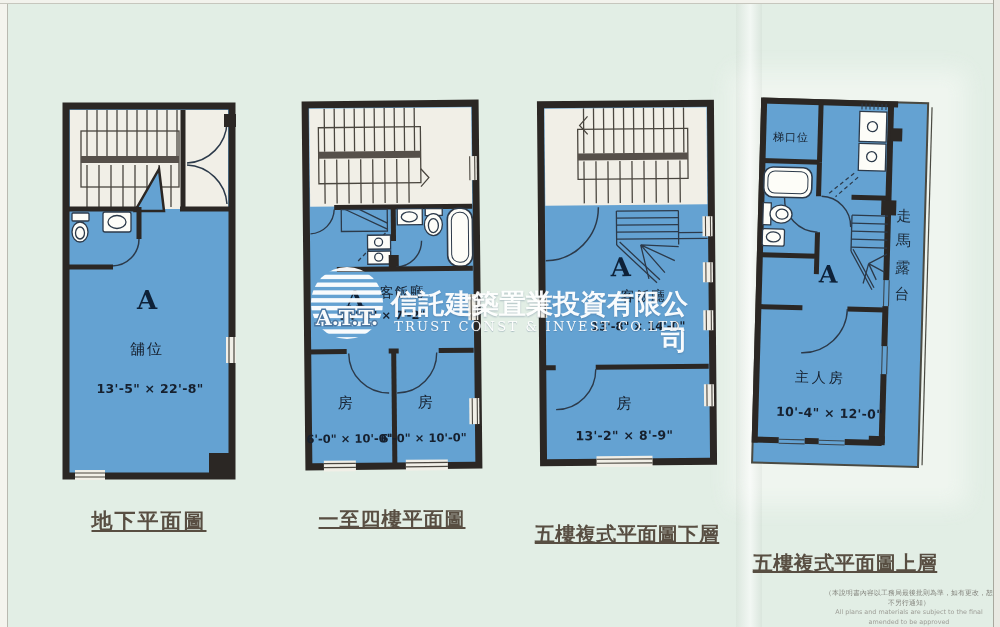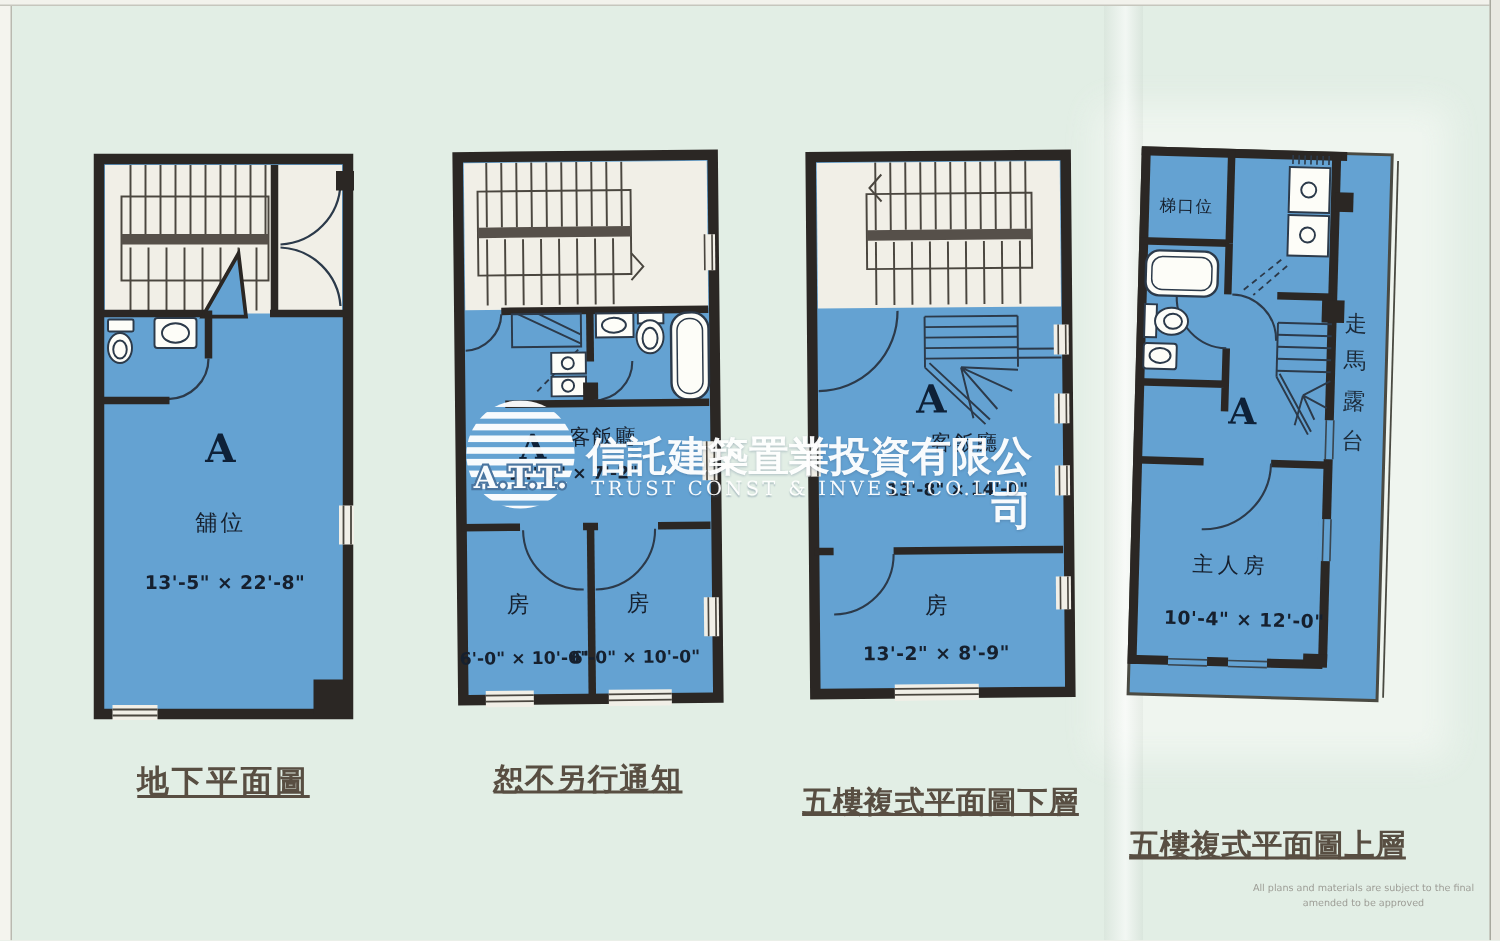--- a/index.html
+++ b/index.html
@@ -257,21 +257,21 @@
       <path d="M95,212 A45,45 0 0 1 50,257" stroke="#2c3a4a" stroke-width="1.4" fill="none"></path>
     </svg>
     <div class="lbl room-sm" style="left:34px;top:42px;font-size:11px;">梯口位</div>
     <div class="lbl unitA" style="left:75px;top:178px;font-size:24px;">A</div>
     <div class="lbl room-sm" style="left:70px;top:281px;letter-spacing:3px;">主人房</div>
     <div class="lbl dim" style="left:80px;top:317px;">10'-4" × 12'-0"</div>
     <div class="vtext" style="position:absolute;left:139px;top:97px;height:220px;">走馬露台</div>
   </div>
 
   <div class="caption" id="cap1">地下平面圖</div>
-  <div class="caption" id="cap2">恕不另行通知</div>
+  <div class="caption" id="cap2">一至四樓平面圖</div>
   <div class="caption" id="cap3">五樓複式平面圖下層</div>
   <div class="caption" id="cap4">五樓複式平面圖上層</div>
 
   <div id="wm">
     <svg id="wm-logo" width="78" height="78" viewBox="0 0 80 80">
       <defs>
           <clipPath id="logoclip">
             <circle cx="40" cy="40" r="37"></circle>
           </clipPath>
         </defs>
@@ -287,19 +287,20 @@
         <rect x="0" y="67" width="80" height="4.5"></rect>
           <rect x="0" y="75" width="80" height="4.5"></rect>
       </g>
       <text x="40" y="63" font-size="21" font-weight="bold" text-anchor="middle" fill="#ffffff" stroke="#49749e" stroke-width="3" paint-order="stroke" font-family="DejaVu Serif, serif">A.T.T.</text>
     </svg>
     <div class="wm-zh">信託建築置業投資有限公司</div>
     <div class="wm-en">TRUST CONST &amp; INVEST CO.LTD.</div>
   </div>
 
   <div id="footnote">
+    <div class="fn-zh">（本說明書內容以工務局最後批則為準，如有更改，恕不另行通知）</div>
     <div class="fn-en">All plans and materials are subject to the final amended to be approved</div>
   </div>
 
   <div id="edge-left"></div>
   <div id="edge-top"></div>
   <div id="edge-right"></div>
 </div>
 
 </body></html>

